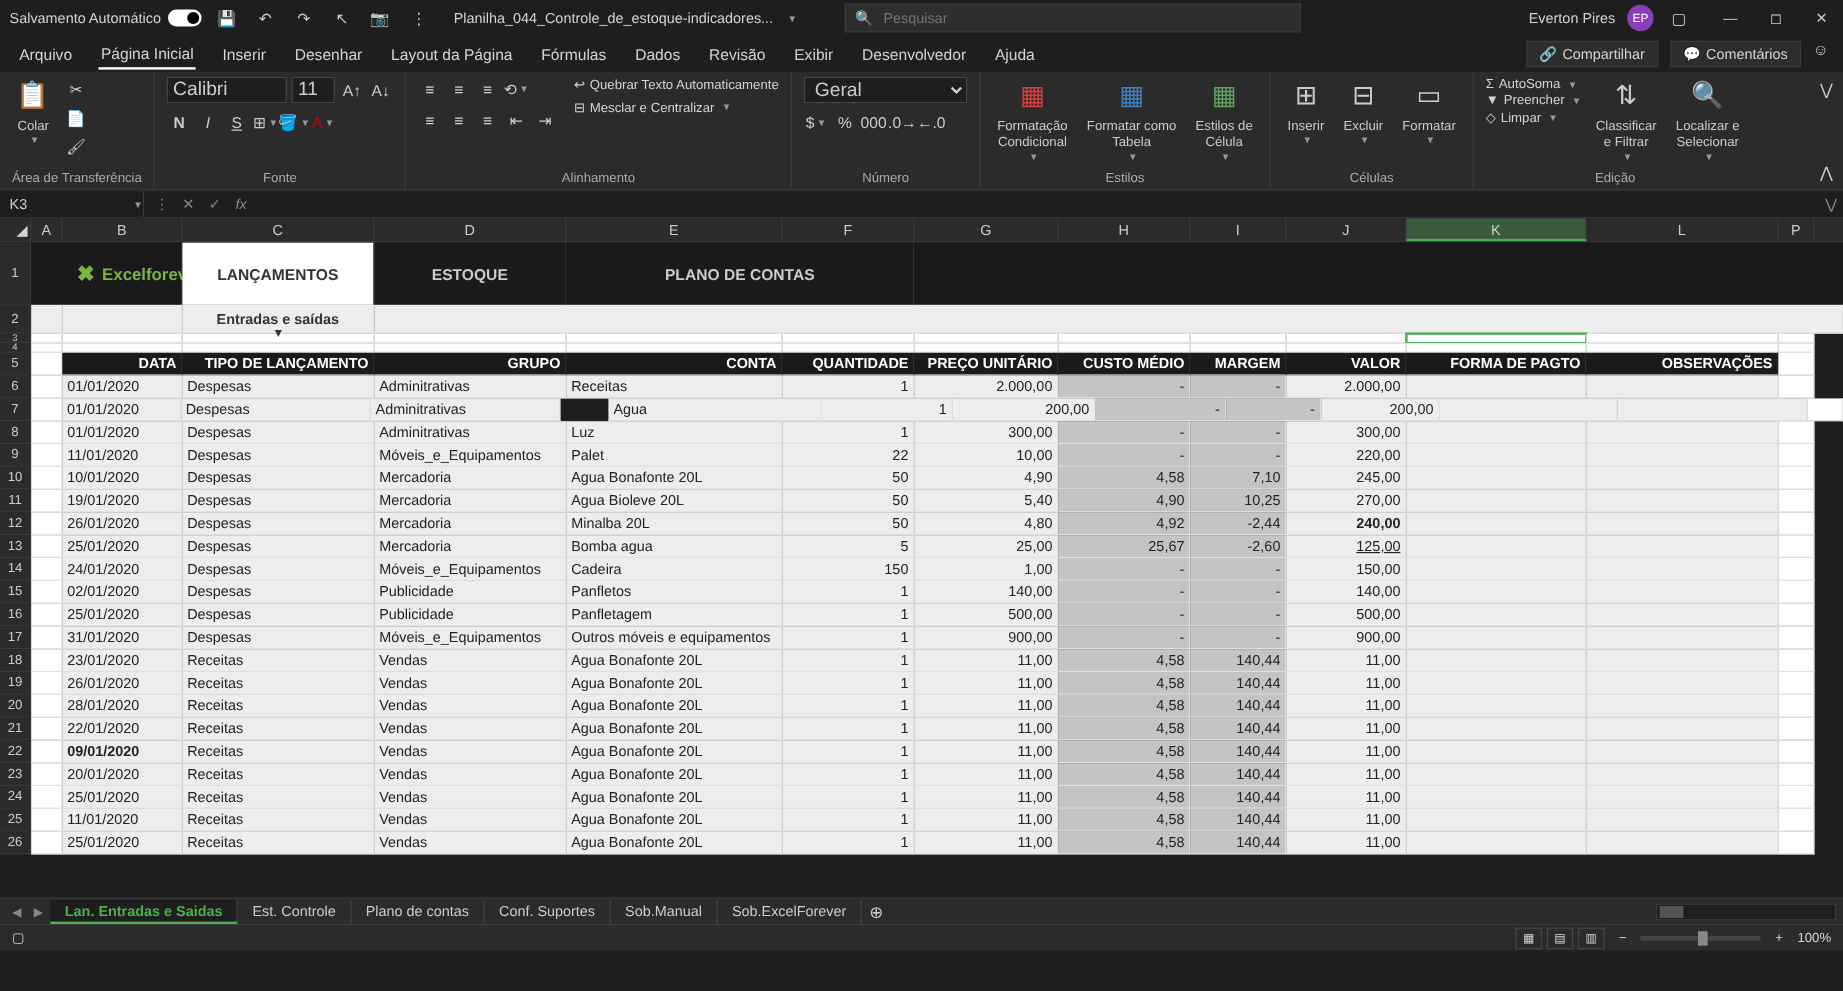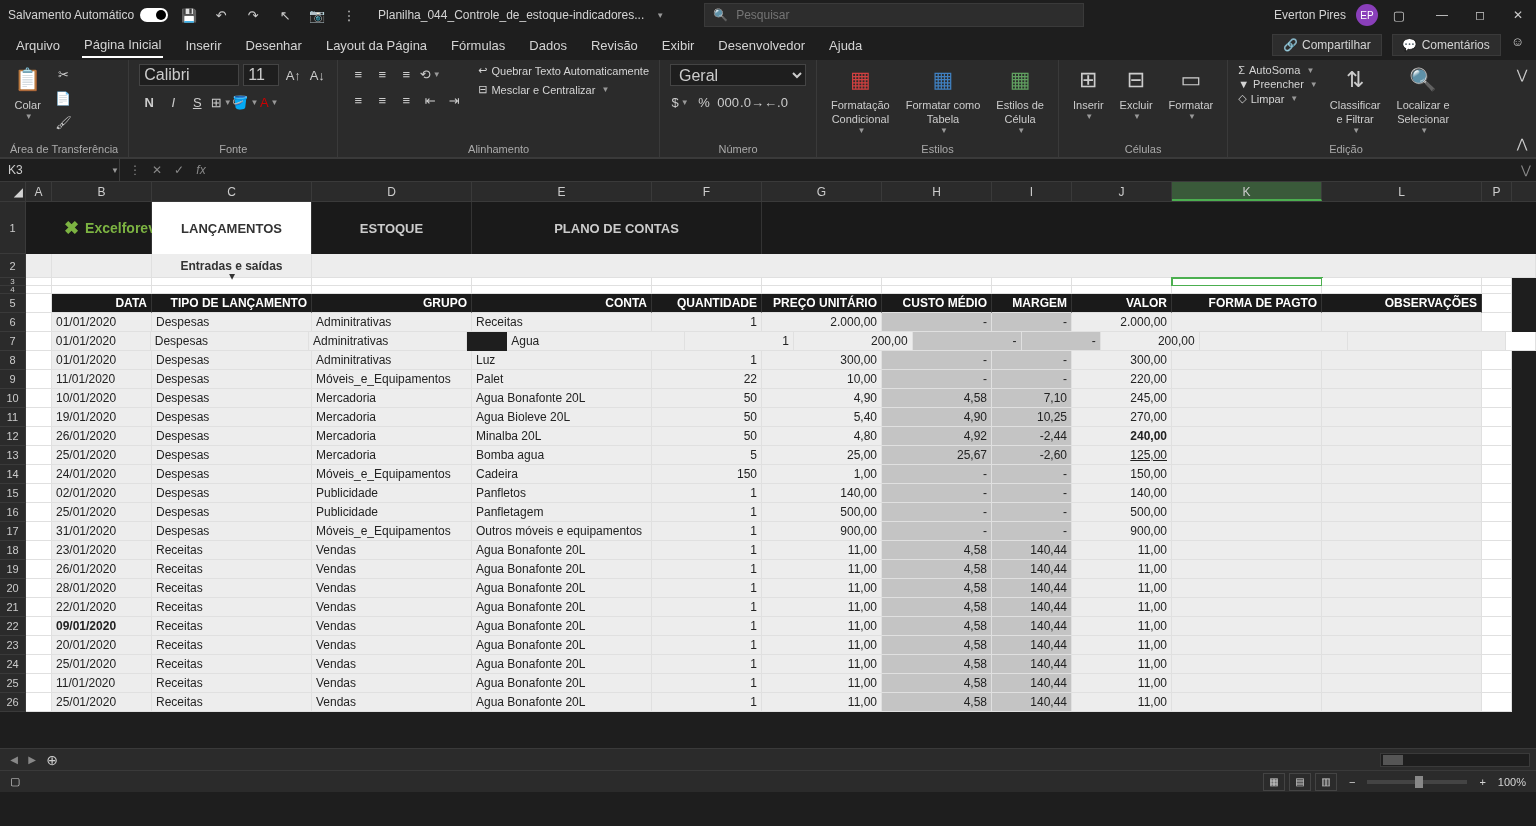--- a/index.html
+++ b/index.html
@@ -753,20 +753,28 @@
         <div class="cell" style="width: 150px;"></div>
         <div class="cell" style="width: 160px;"></div>
         <div class="cell" style="width: 30px; background: rgb(255, 255, 255);"></div>
       </div>
     </div>
 </div>
 
 <div class="sheet-tabs">
   <span class="nav-arrow">◀</span>
   <span class="nav-arrow">▶</span>
+  <div id="sheet-tabs-container" style="display:flex;">
+      <div class="sheet-tab active">Lan. Entradas e Saidas</div>
+      <div class="sheet-tab">Est. Controle</div>
+      <div class="sheet-tab">Plano de contas</div>
+      <div class="sheet-tab">Conf. Suportes</div>
+      <div class="sheet-tab">Sob.Manual</div>
+      <div class="sheet-tab">Sob.ExcelForever</div>
+    </div>
   <div class="sheet-add">⊕</div>
   <div class="hscroll">
       <div class="hscroll-thumb"></div>
     </div>
 </div>
 
 <div class="status-bar">
   <span>▢</span>
   <div class="spacer"></div>
   <div class="view-btns">

